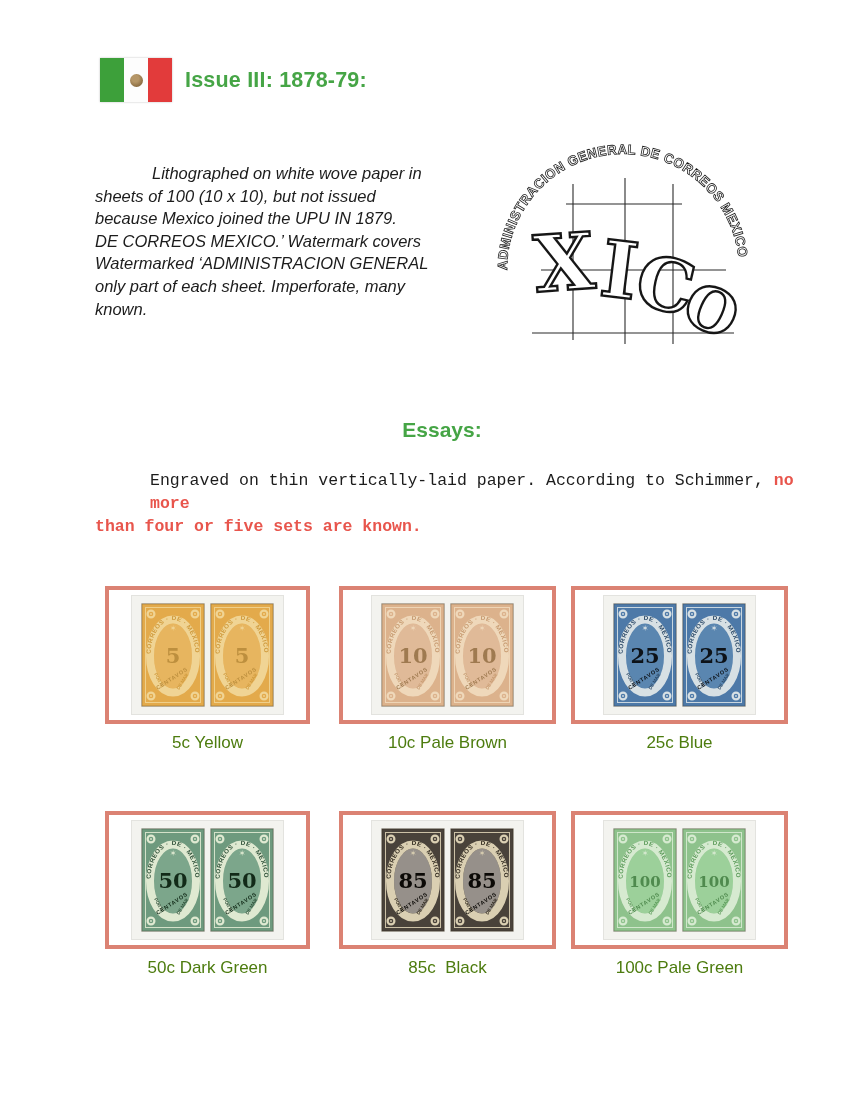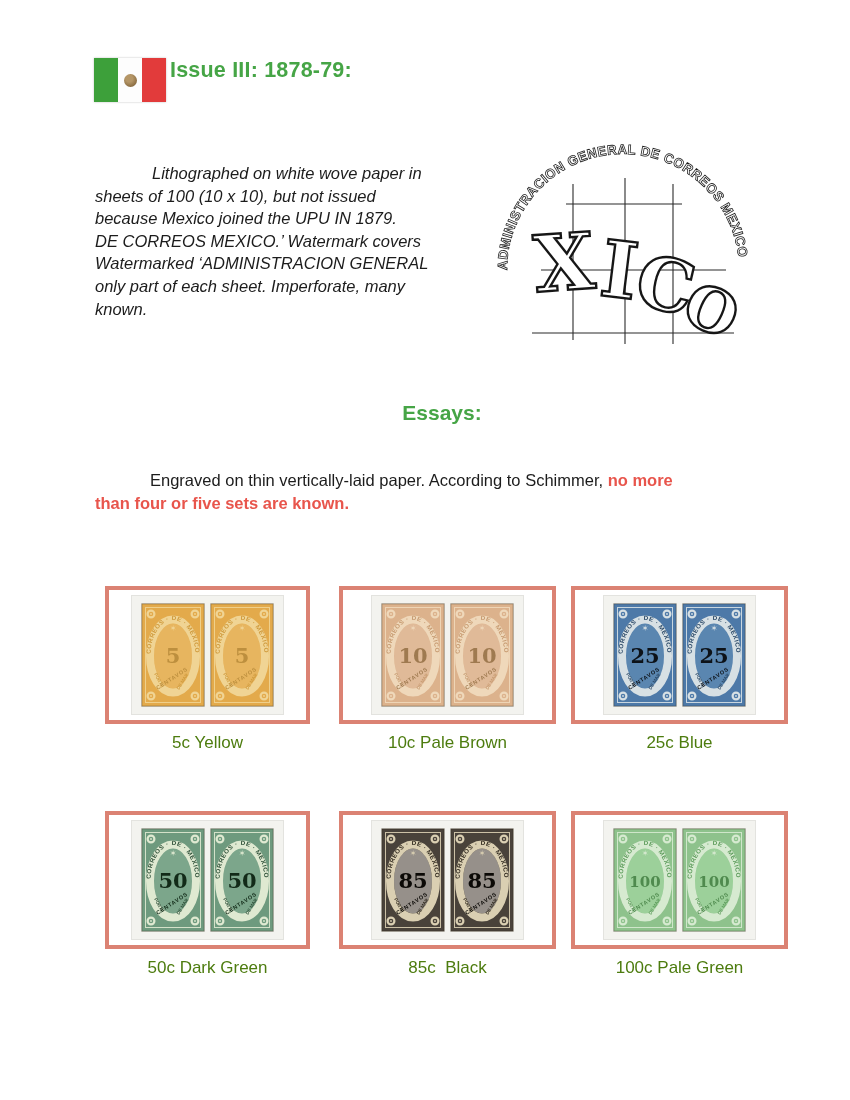--- a/index.html
+++ b/index.html
@@ -4,42 +4,42 @@
 <style>
   html,body{margin:0;padding:0;}
   body{
     width:850px;height:1100px;position:relative;background:#ffffff;
     font-family:"Liberation Sans", sans-serif;color:var(--text,#1c1c1c);
     overflow:hidden;
   }
   .abs{position:absolute;}
 
   
-  .header-row{left:94px;top:58px;display:flex;align-items:flex-start;gap:4px;}
+  .header-row{left:100px;top:58px;display:flex;align-items:center;gap:13px;}
   .flag{width:72px;height:44px;display:flex;box-shadow:0 0 2px rgba(0,0,0,.25);}
   .flag .stripe{flex:1;position:relative;}
   .flag .green{background:var(--flag-green,#3da03a);}
   .flag .white{background:#fdfdfd;display:flex;align-items:center;justify-content:center;}
   .flag .red{background:var(--flag-red,#e23b3b);}
   .flag .emblem{width:13px;height:13px;border-radius:50%;
     background:radial-gradient(circle at 40% 35%, #b59667 0 30%, var(--flag-emblem,#8d6f44) 70%, #6f5836 100%);}
   .page-title{font-size:21.5px;font-weight:bold;color:var(--green,#46a546);letter-spacing:.2px;}
 
   
   .intro{left:95px;top:162px;width:424px;font-size:16.5px;line-height:22.6px;}
   .intro .line{white-space:nowrap;font-style:italic;}
   .intro .line.first{padding-left:57px;}
 
   
   .watermark{left:486px;top:118px;width:290px;height:238px;}
 
   
-  .essays-heading{left:0;top:401px;width:850px;text-align:center;}
+  .essays-heading{left:0;top:418px;width:850px;text-align:center;}
   .essays-heading span{display:inline-block;margin-left:34px;font-size:21px;font-weight:bold;color:var(--green,#46a546);}
-  .essays-para{left:95px;top:469px;width:700px;font-size:16.5px;line-height:23px;}
+  .essays-para{left:95px;top:469px;width:700px;font-size:16.5px;line-height:23px;font-family:Liberation Mono, monospace;}
   .essays-para .l1{padding-left:55px;}
   .red{color:var(--red,#e8554c);font-weight:bold;}
 
   
   .cell{position:absolute;}
   .c1{left:105px;width:205px;}
   .c2{left:339px;width:217px;}
   .c3{left:571px;width:217px;}
   .r1{top:586px;}
   .r2{top:811px;}

